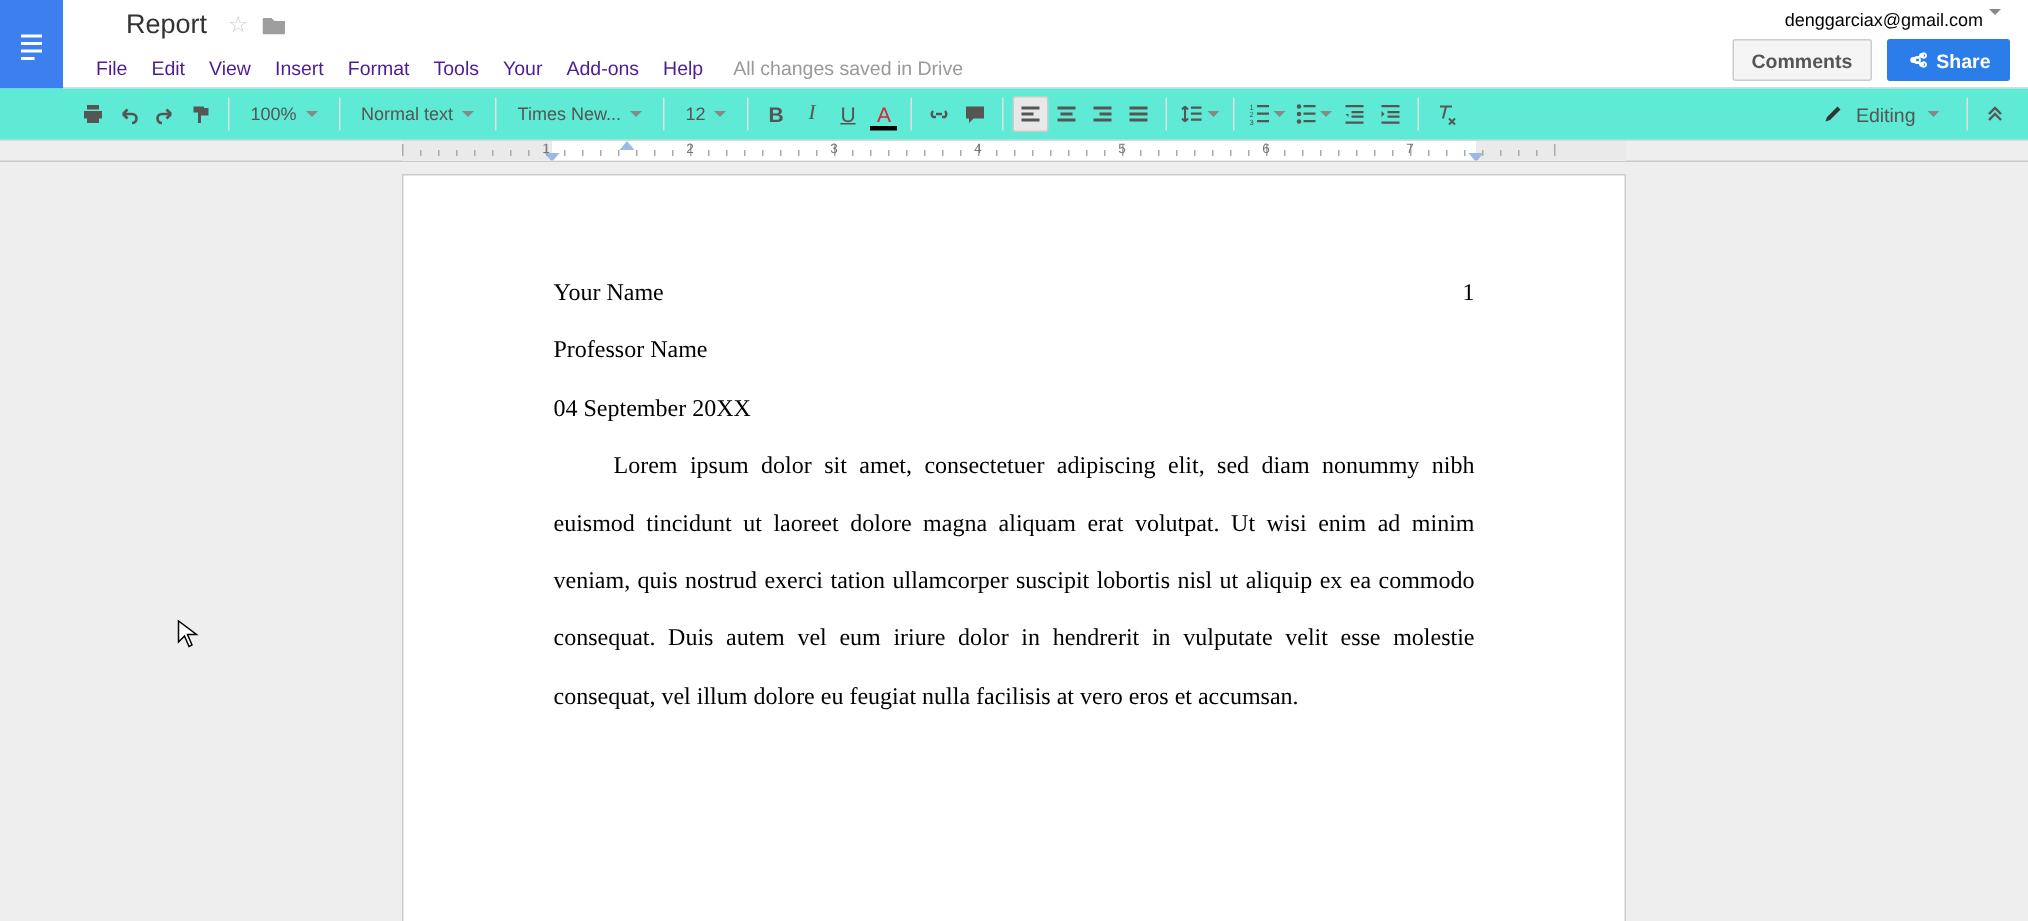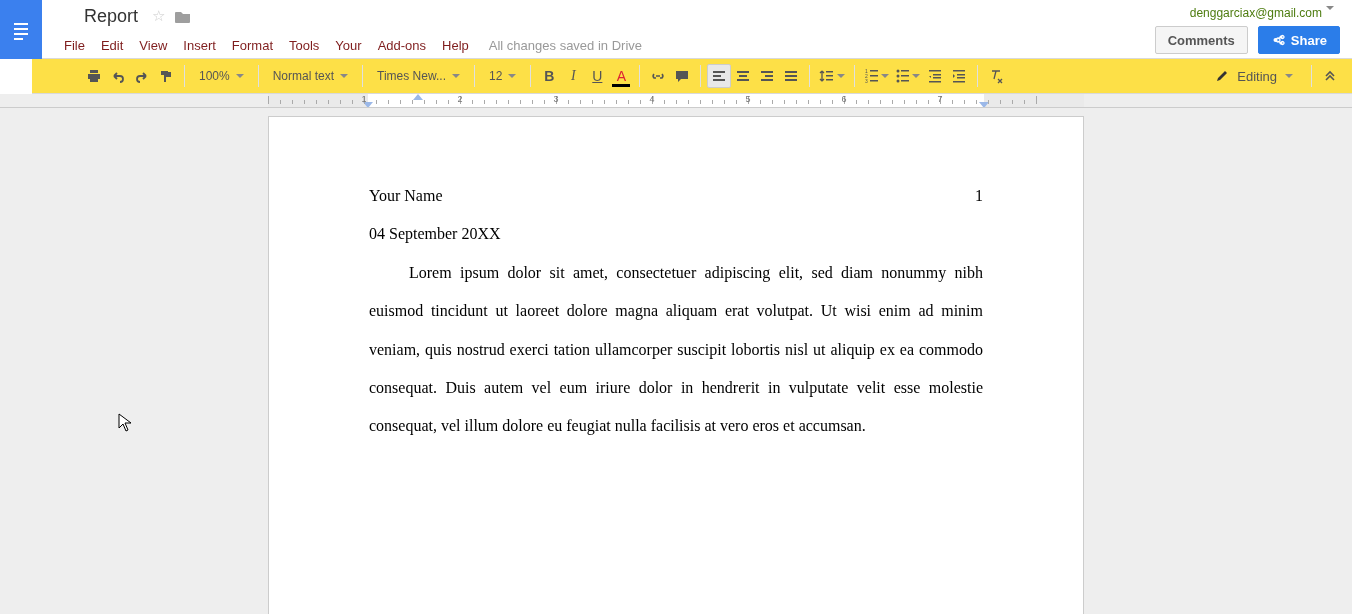--- a/index.html
+++ b/index.html
@@ -9,30 +9,30 @@
   
   .header { display: flex; align-items: flex-start; height: 59px; border-bottom: 1px solid #d9d9d9; background: #fff; }
   .logo { width: 42px; height: 59px; background: #3b80ee; display: flex; align-items: center; justify-content: center; flex-shrink: 0; }
   .logo svg { fill: #fff; }
   .hdr-mid { flex: 1; display: flex; flex-direction: column; padding-left: 14px; padding-top: 4px; }
   .title-row { display: flex; align-items: center; height: 24px; margin-left: 28px; }
   .doc-title { font-size: 18px; color: #333; padding-right: 10px; }
   .star { color: #ccc; font-size: 15px; margin-left: 4px; cursor: pointer; }
   .folder { color: #9e9e9e; margin-left: 10px; cursor: pointer; display: flex; align-items: center; }
   .menu-row { display: flex; align-items: center; height: 28px; margin-top: 3px; }
-  .menu-item { font-size: 13px; color: #7f1d1d; padding: 4px 8px; cursor: pointer; border-radius: 2px; }
+  .menu-item { font-size: 13px; color: #4c1d95; padding: 4px 8px; cursor: pointer; border-radius: 2px; }
   .save-status { font-size: 13px; color: #999; padding-left: 12px; }
   .hdr-right { display: flex; align-items: center; padding: 8px 12px 0 0; gap: 10px; }
-  .account { font-size: 12px; color: #4d7c0f; display: flex; align-items: flex-start; gap: 4px; cursor: pointer; position: absolute; top: 6px; right: 18px; margin-left: 16px; }
+  .account { font-size: 12px; color: #000000; display: flex; align-items: flex-start; gap: 4px; cursor: pointer; position: absolute; top: 6px; right: 18px; margin-left: 16px; }
   .tri-down { width: 0; height: 0; border-left: 4px solid transparent; border-right: 4px solid transparent; border-top: 4px solid #888; }
   .btn-comments { height: 28px; padding: 0 12px; font-size: 13px; font-weight: bold; color: #555; background: #f5f5f5; border: 1px solid #ccc; border-radius: 2px; cursor: pointer; margin-top: 18px; }
   .btn-share { height: 28px; padding: 0 12px; font-size: 13px; font-weight: bold; color: #fff; background: #2b7de9; border: 1px solid #2b7de9; border-radius: 2px; cursor: pointer; display: flex; align-items: center; gap: 6px; margin-top: 18px; }
 
   
-  .toolbar { height: 35px; background: #fde047; border-bottom: 1px solid #d9d9d9; display: flex; align-items: center; padding: 0 10px 0 50px; gap: 0; font-size: 12px; color: #555; margin-left: 32px; }
+  .toolbar { height: 35px; background: #5eead4; border-bottom: 1px solid #d9d9d9; display: flex; align-items: center; padding: 0 10px 0 50px; gap: 0; font-size: 12px; color: #555; }
   .tb-sep { width: 1px; height: 22px; background: #e0e0e0; margin: 0 6px; }
   .tb-btn { min-width: 24px; height: 24px; display: flex; align-items: center; justify-content: center; cursor: pointer; border-radius: 2px; padding: 0 3px; }
   .tb-btn.active { background: #e8e8e8; border: 1px solid #ccc; }
   .tb-select { display: flex; align-items: center; gap: 6px; padding: 0 8px; height: 24px; cursor: pointer; font-size: 12px; }
   .spacer { flex: 1; }
   .mode-btn { display: flex; align-items: center; gap: 8px; font-size: 13px; padding: 0 12px; cursor: pointer; }
   .pen-icon svg, .chev-icon svg { display: block; }
   .text-color { position: relative; }
   .color-bar { position: absolute; bottom: 1px; left: 3px; right: 3px; height: 3px; background: #000; }
 
@@ -369,20 +369,21 @@
       <div class="rnum" style="left: 672px;">7</div>
     </div>
 </div>
 
 <div class="canvas">
   <div class="canvas-inner">
     <div class="page">
       <div class="page-num">1</div>
       <div class="doc-head">
         <p>Your Name</p>
+        <p>Professor Name</p>
         <p>04 September 20XX</p>
       </div>
       <p class="body-p">Lorem ipsum dolor sit amet, consectetuer adipiscing elit, sed diam nonummy nibh euismod tincidunt ut laoreet dolore magna aliquam erat volutpat. Ut wisi enim ad minim veniam, quis nostrud exerci tation ullamcorper suscipit lobortis nisl ut aliquip ex ea commodo consequat. Duis autem vel eum iriure dolor in hendrerit in vulputate velit esse molestie consequat, vel illum dolore eu feugiat nulla facilisis at vero eros et accumsan.</p>
     </div>
   </div>
   <svg class="cursor-arrow" width="16" height="20" viewBox="0 0 16 20">
       <path d="M1 1 L1 15 L5 11 L8 18 L10 17 L7 10 L13 10 Z" fill="#fff" stroke="#000" stroke-width="1"></path>
     </svg>
 </div>
 

